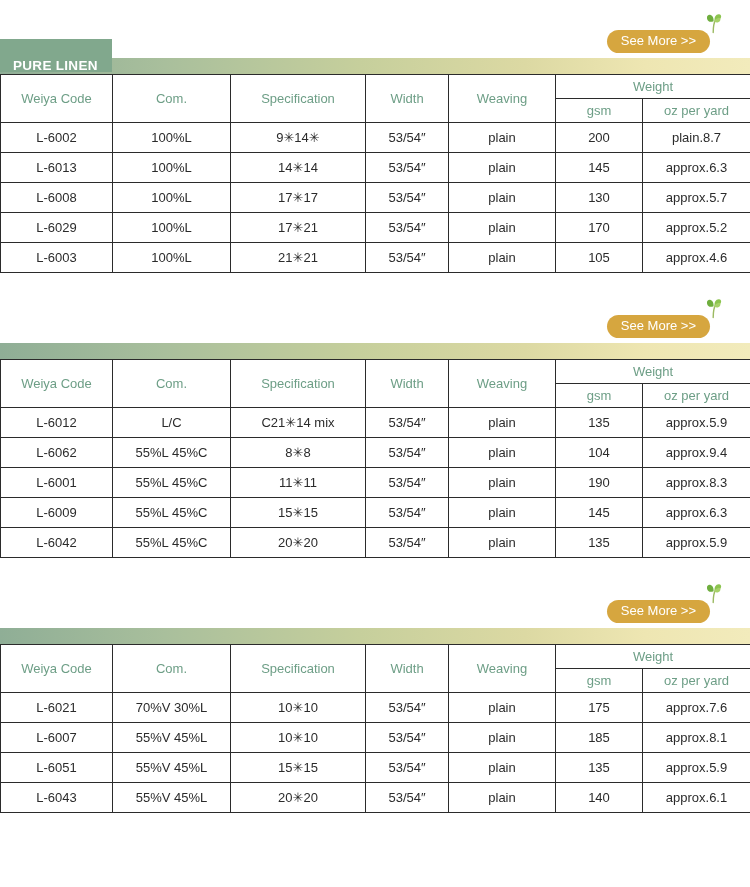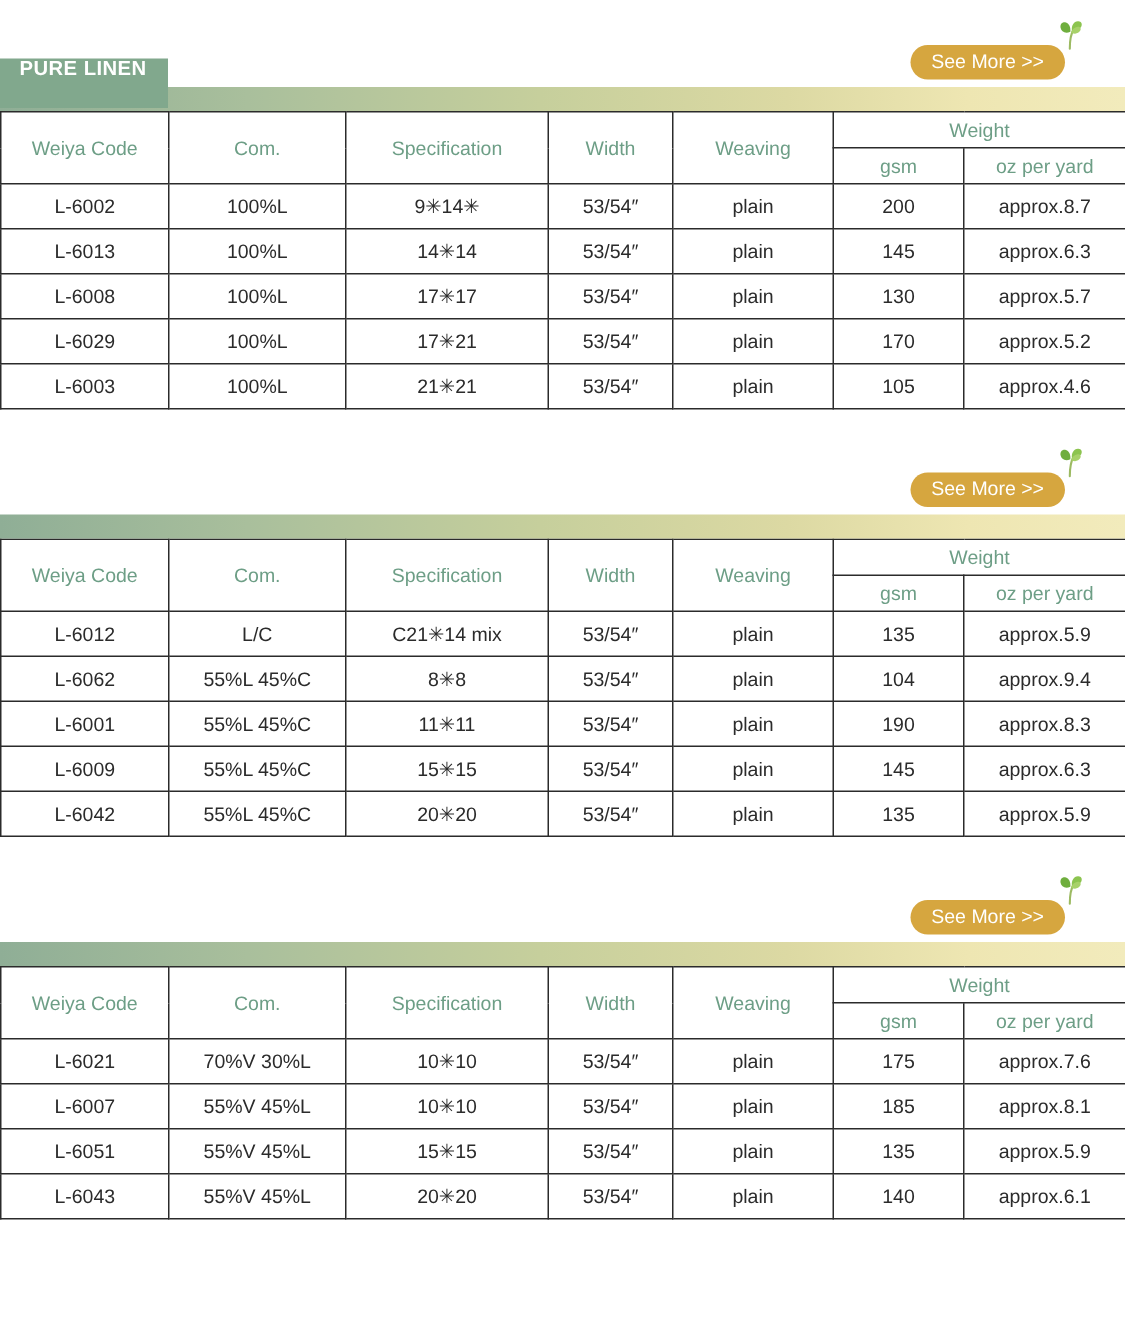--- a/index.html
+++ b/index.html
@@ -28,21 +28,21 @@
     height: 16px;
     background: linear-gradient(to right, #8fae96 0%, #a9bf9c 22%, #c6cf9c 48%, #dcd9a3 70%, #eee6b2 86%, #f2ebbc 100%);
   }
   .tab {
     position: absolute;
     left: 0;
     bottom: 2px;
     height: 33px;
     background: #81a88d;
     display: flex;
-    align-items: flex-start;
+    align-items: flex-end;
     padding: 0 14px 0 13px;
     z-index: 3;
   }
   .tab-label {
     color: #ffffff;
     font-size: 13.5px;
     font-weight: bold;
     letter-spacing: 0.3px;
     white-space: nowrap;
     line-height: 1;
@@ -163,21 +163,21 @@
         </tr>
       </thead>
       <tbody>
             <tr>
               <td>L-6002</td>
               <td>100%L</td>
               <td>9✳14✳</td>
               <td>53/54″</td>
               <td>plain</td>
               <td>200</td>
-              <td>approx.8.7</td>
+              <td>plain.8.7</td>
             </tr>
             <tr>
               <td>L-6013</td>
               <td>100%L</td>
               <td>14✳14</td>
               <td>53/54″</td>
               <td>plain</td>
               <td>145</td>
               <td>approx.6.3</td>
             </tr>

